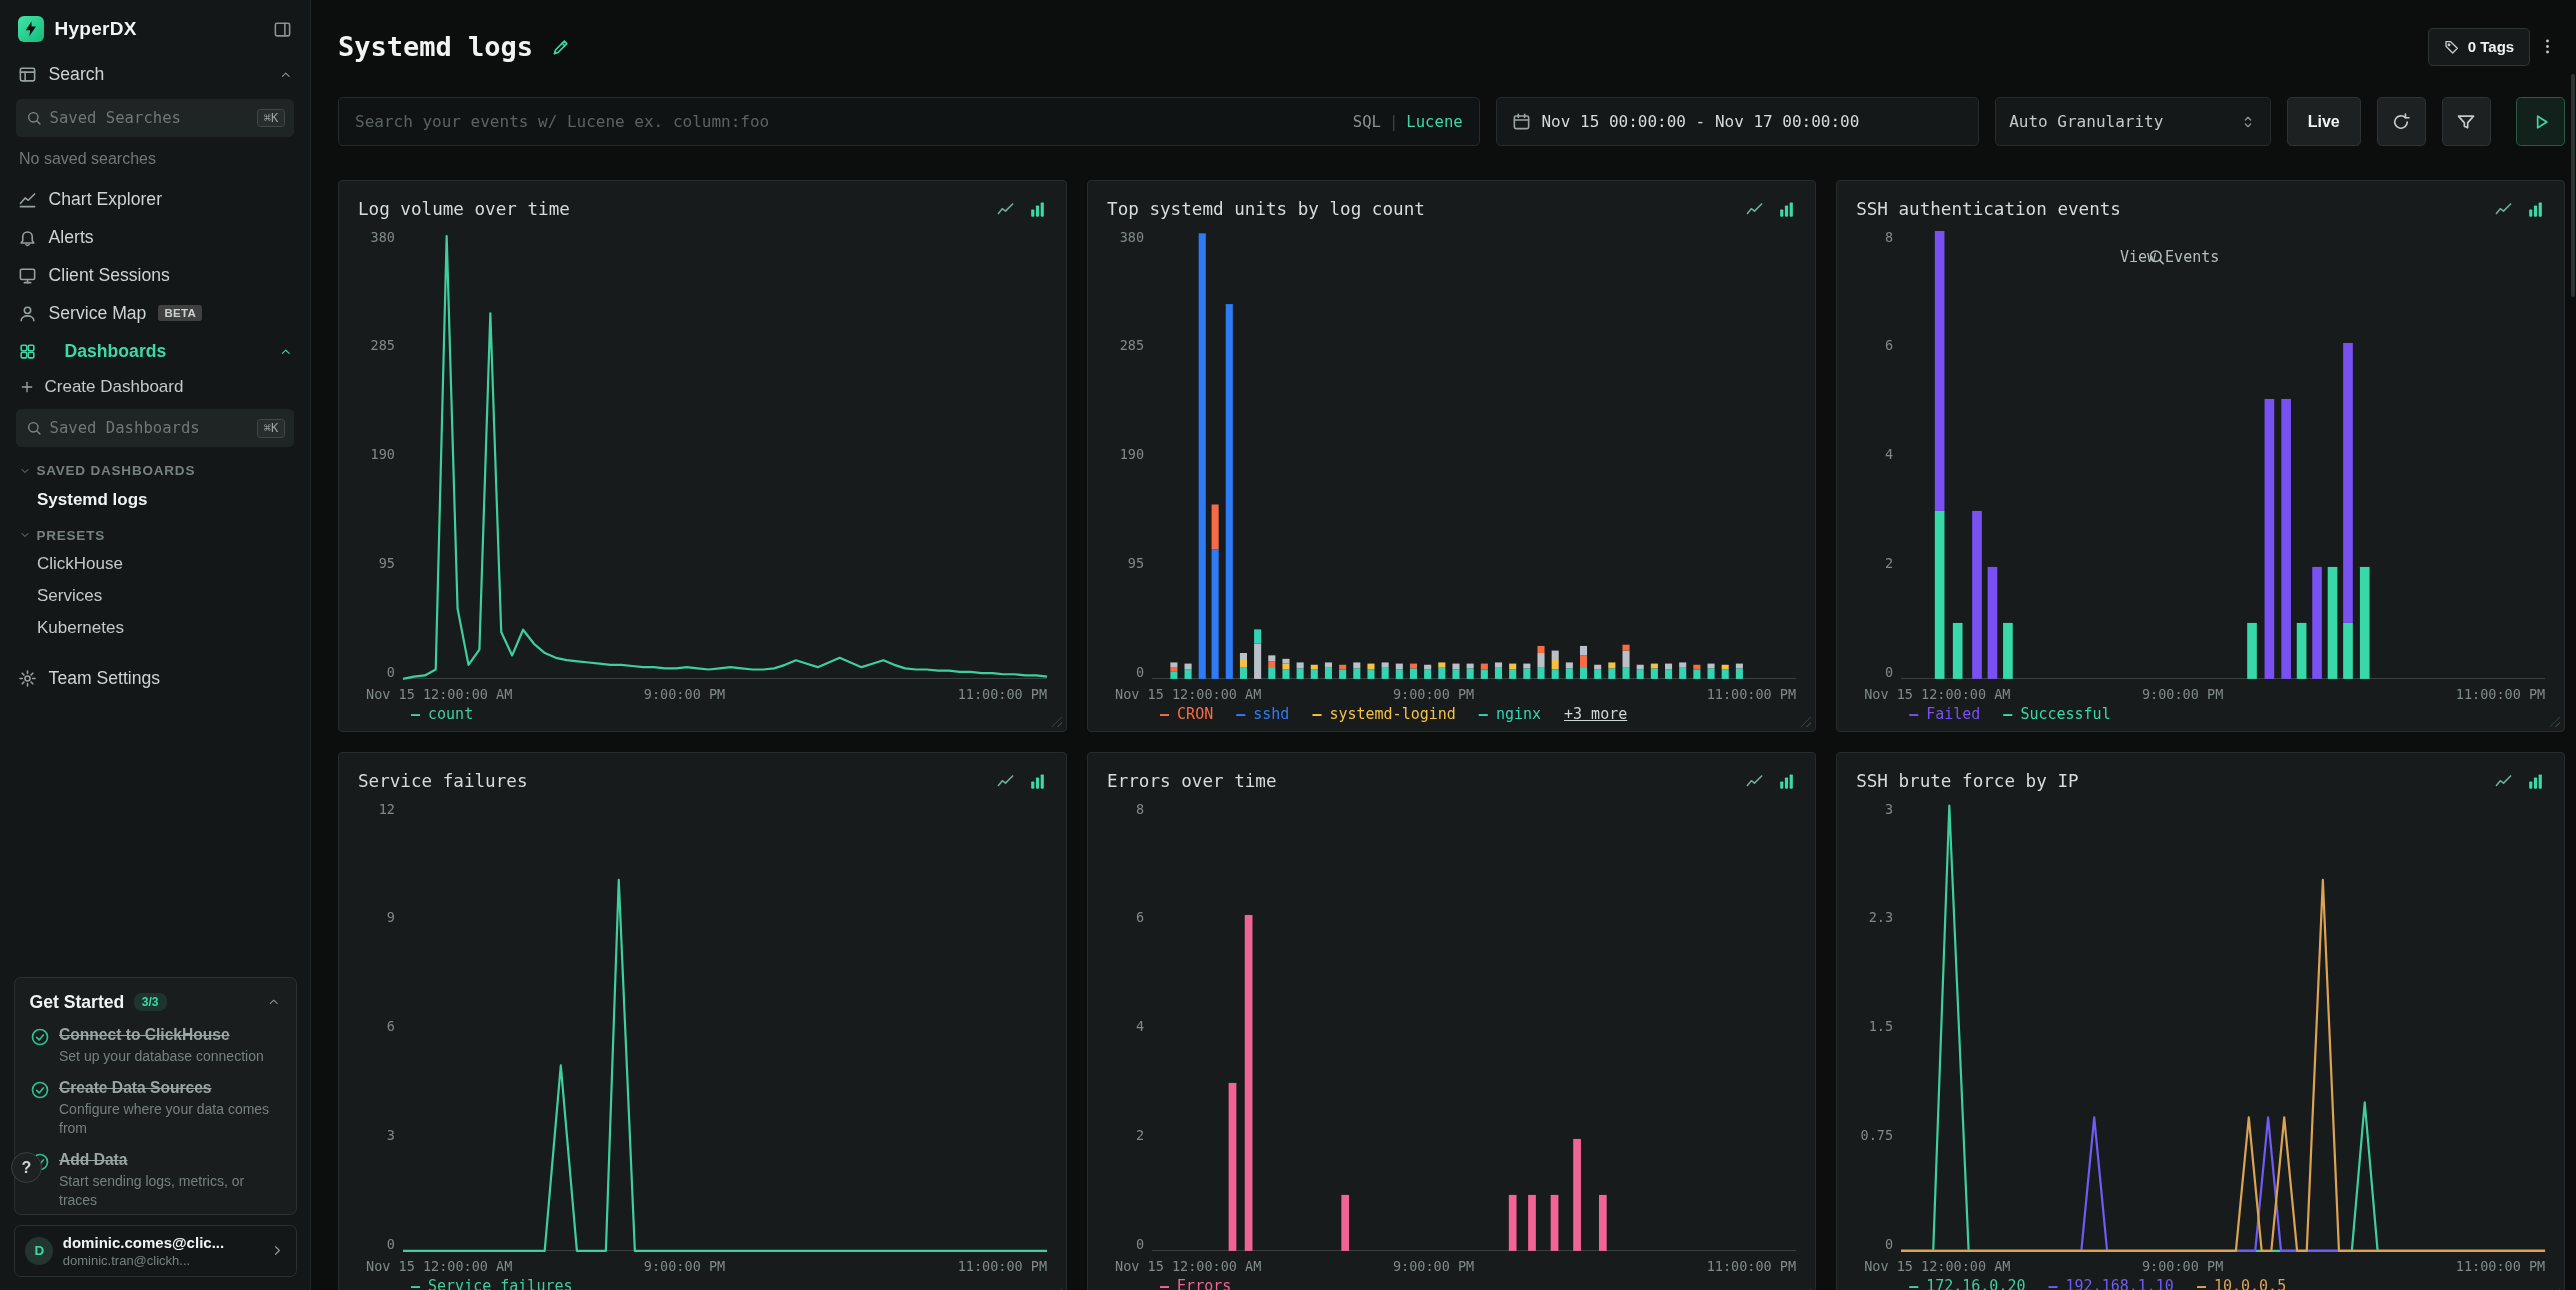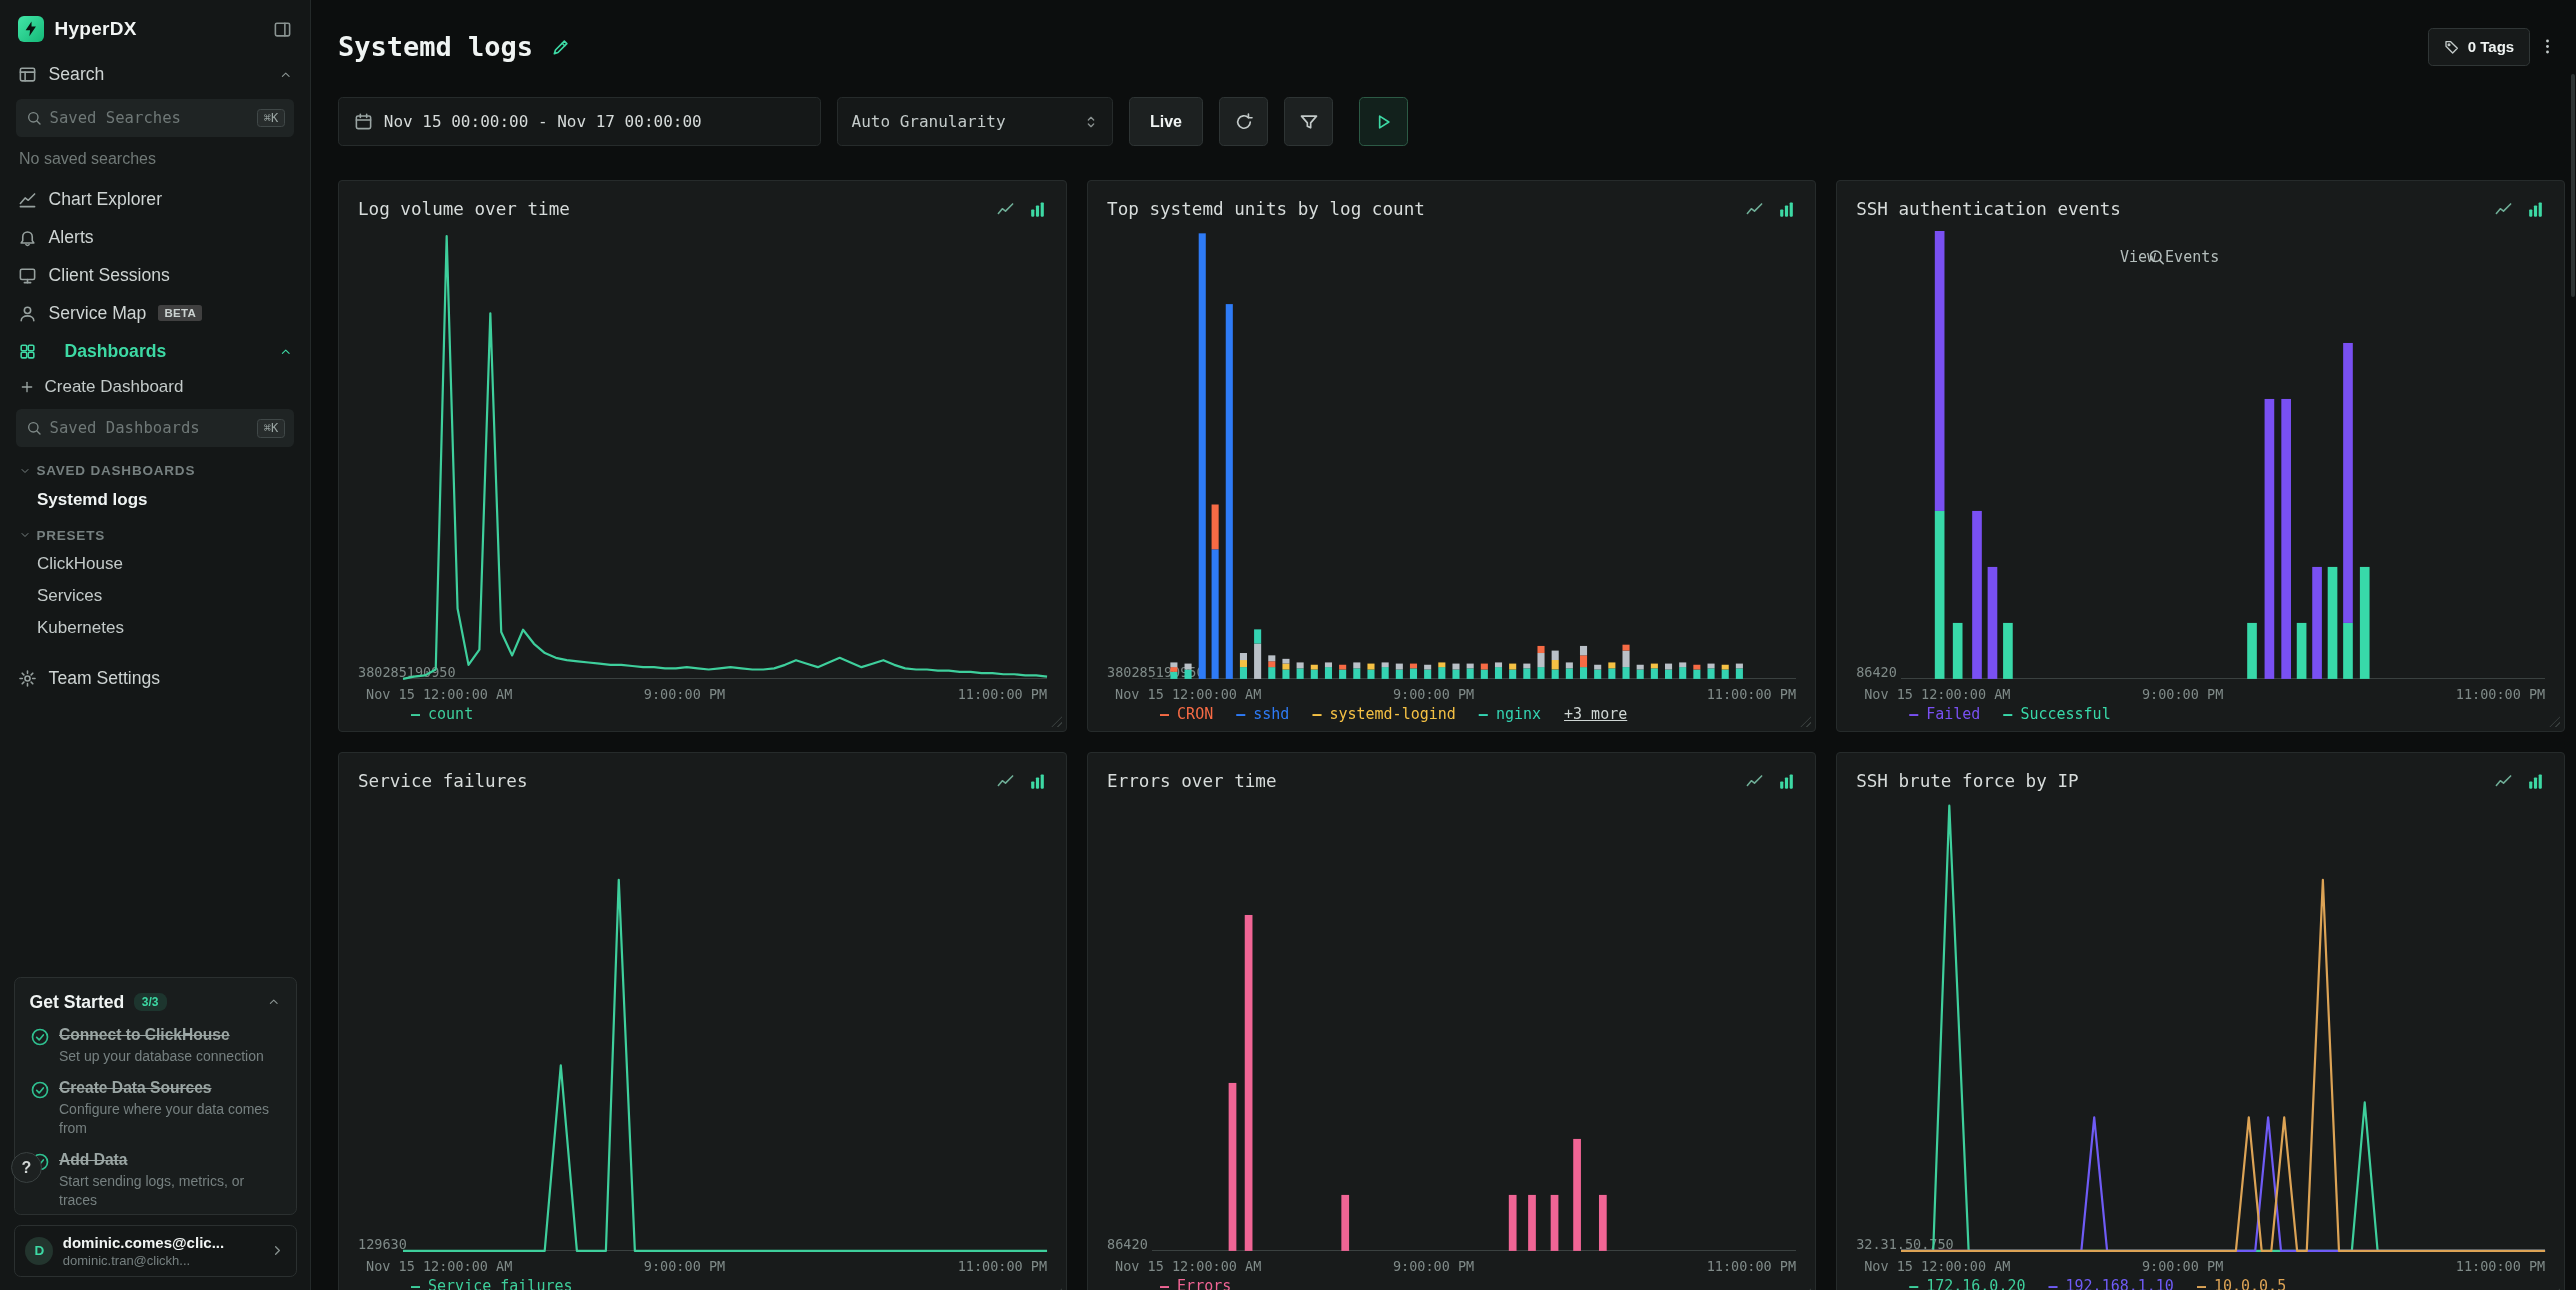--- a/index.html
+++ b/index.html
@@ -107,21 +107,21 @@
   .grid { display:grid; grid-template-columns:repeat(3,1fr); grid-auto-rows:552px; gap:20px; margin-top:34px; }
   .panel { background:#181b1b; border:0.7px solid #262b2b; border-radius:4px;
     padding:16px 19px 4px; display:flex; flex-direction:column; position:relative; }
   .p-head { display:flex; align-items:center; height:24px; }
   .p-title { font-family:"DejaVu Sans Mono",monospace; font-size:17.6px; color:#d7dcdb; }
   .p-icons { margin-left:auto; display:flex; gap:13.5px; align-items:center; }
   .p-icons .ic { cursor:pointer; }
   .ic-line { color:#6fae97; }
   .ic-bar { color:#3dd9a4; }
   .p-body { flex:1; display:flex; margin-top:9.5px; min-height:0; }
-  .yaxis { width:45px; display:flex; flex-direction:row; justify-content:space-between;
+  .yaxis { width:45px; display:flex; flex-direction:column; justify-content:space-between;
     align-items:flex-end; padding-right:8px; font-family:"DejaVu Sans Mono",monospace;
     font-size:13.5px; color:#7f8a88; line-height:1; padding-top:0; padding-bottom:0; }
   .plot { flex:1; position:relative; border-bottom:0.7px solid #3a4140; }
   .plot svg { position:absolute; inset:0; width:100%; height:100%; display:block; overflow:visible; }
   .xrow { height:21.6px; margin-left:53px; position:relative; font-family:"DejaVu Sans Mono",monospace;
     font-size:13.5px; color:#7f8a88; }
   .xrow span { position:absolute; top:6.8px; white-space:nowrap; }
   .xl { left:-45px; } .xm { left:43%; transform:translateX(-50%); } .xr { right:0; }
   .legend { height:26px; display:flex; align-items:center; gap:23px; margin-left:53px;
     font-family:"DejaVu Sans Mono",monospace; font-size:15px; }
@@ -385,20 +385,26 @@
               <circle cx="12" cy="5" r="1.8"></circle>
               <circle cx="12" cy="12" r="1.8"></circle>
               <circle cx="12" cy="19" r="1.8"></circle>
             </svg>
           </span>
       </div>
     </div>
   </div>
 
   <div class="controls">
+    <div class="search-box">
+      <input placeholder="Search your events w/ Lucene ex. column:foo" style="">
+      <span class="lang mono">
+        <span class="sql">SQL</span><span class="div">|</span><span class="lucene">Lucene</span>
+      </span>
+    </div>
     <div class="date-box mono">
       <span class="ic">
           <svg viewBox="0 0 24 24" fill="none" stroke="currentColor" stroke-width="2" stroke-linecap="round" stroke-linejoin="round">
             <rect x="3" y="5" width="18" height="16" rx="2"></rect>
             <line x1="3" y1="10" x2="21" y2="10"></line>
             <line x1="8" y1="3" x2="8" y2="7"></line>
             <line x1="16" y1="3" x2="16" y2="7"></line>
           </svg>
         </span>
       <span>Nov 15 00:00:00 - Nov 17 00:00:00</span>

